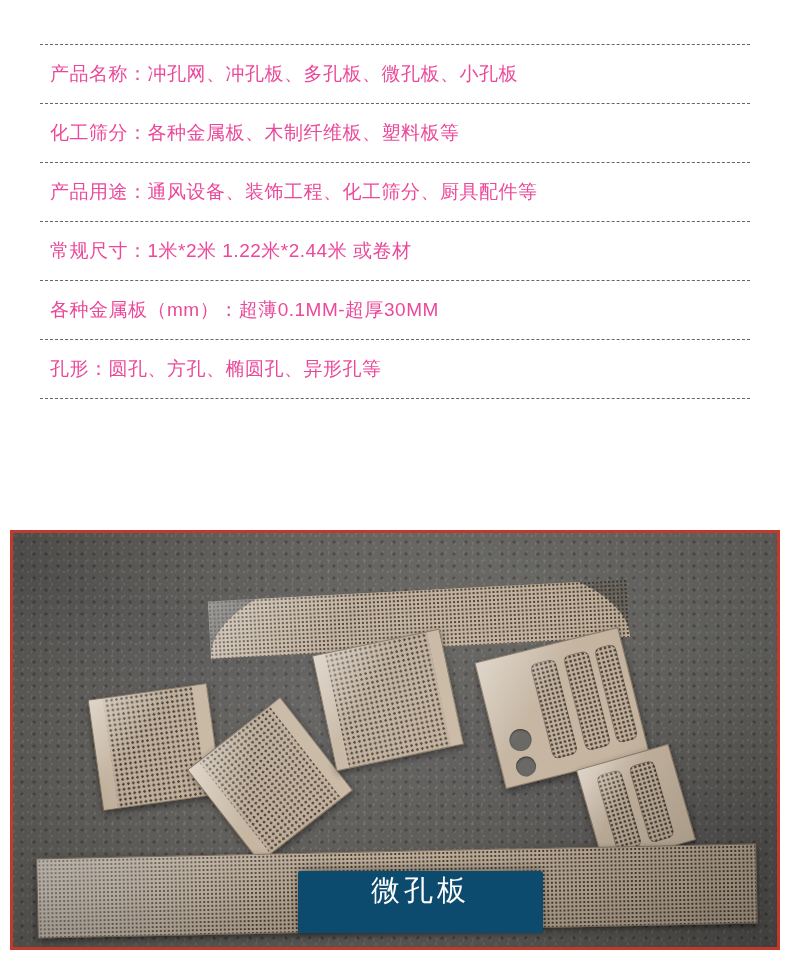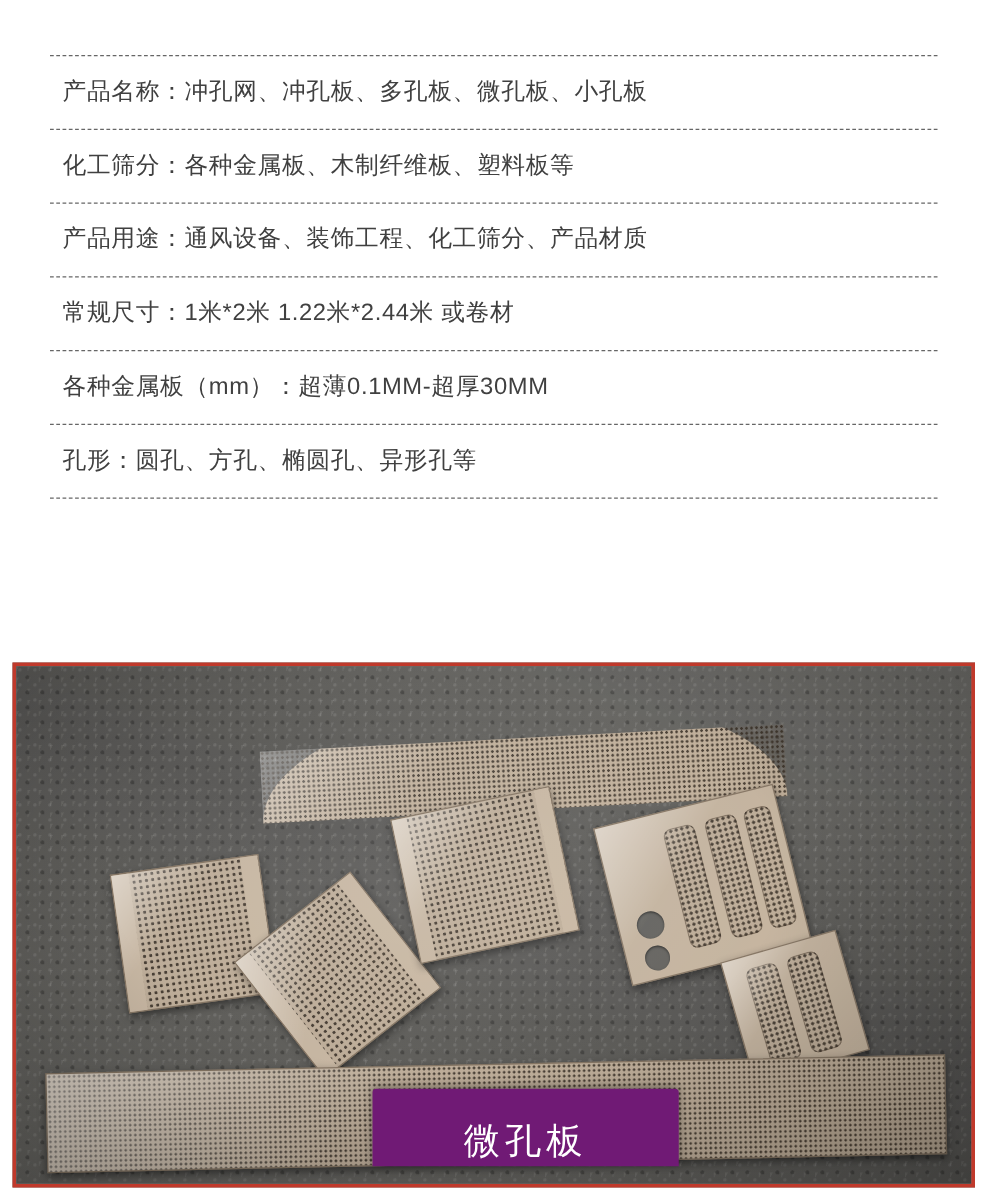--- a/index.html
+++ b/index.html
@@ -33,21 +33,21 @@
     border-top: 1px dashed #666;
     display: flex;
     align-items: center;
   }
   .spec-row:last-child {
     border-bottom: 1px dashed #666;
   }
   .spec-text {
     font-size: 19px;
     line-height: 1.4;
-    color: #404040;
+    color: #ec4899;
     letter-spacing: 0.5px;
     padding-left: 10px;
     white-space: nowrap;
     font-family: "Liberation Sans", sans-serif;
   }
 
   
   .photo-panel {
     position: absolute;
     left: 10px;
@@ -123,24 +123,24 @@
     clip-path: polygon(0% 36%, 100% 36%, 100% 100%, 0% 100%);
   }
 
   
   .badge {
     position: absolute;
     left: 285px;
     top: 338px;
     width: 245px;
     height: 62px;
-    background: #701a75;
+    background: #0c4a6e;
     border-radius: 3px 3px 0 0;
     display: flex;
-    align-items: flex-end;
+    align-items: flex-start;
     justify-content: center;
     box-shadow: 0 -2px 8px rgba(0,0,0,0.35);
   }
   .badge-text {
     color: #ffffff;
     font-size: 29px;
     letter-spacing: 4px;
     font-family: "Liberation Sans", sans-serif;
   }
 
@@ -165,21 +165,21 @@
 <div class="page">
 
   <div class="spec-list">
     <div class="spec-row">
       <div class="spec-text">产品名称：冲孔网、冲孔板、多孔板、微孔板、小孔板</div>
     </div>
     <div class="spec-row">
       <div class="spec-text">化工筛分：各种金属板、木制纤维板、塑料板等</div>
     </div>
     <div class="spec-row">
-      <div class="spec-text">产品用途：通风设备、装饰工程、化工筛分、产品材质</div>
+      <div class="spec-text">产品用途：通风设备、装饰工程、化工筛分、厨具配件等</div>
     </div>
     <div class="spec-row">
       <div class="spec-text">常规尺寸：1米*2米  1.22米*2.44米  或卷材</div>
     </div>
     <div class="spec-row">
       <div class="spec-text">各种金属板（mm）：超薄0.1MM-超厚30MM</div>
     </div>
     <div class="spec-row">
       <div class="spec-text">孔形：圆孔、方孔、椭圆孔、异形孔等</div>
     </div>

